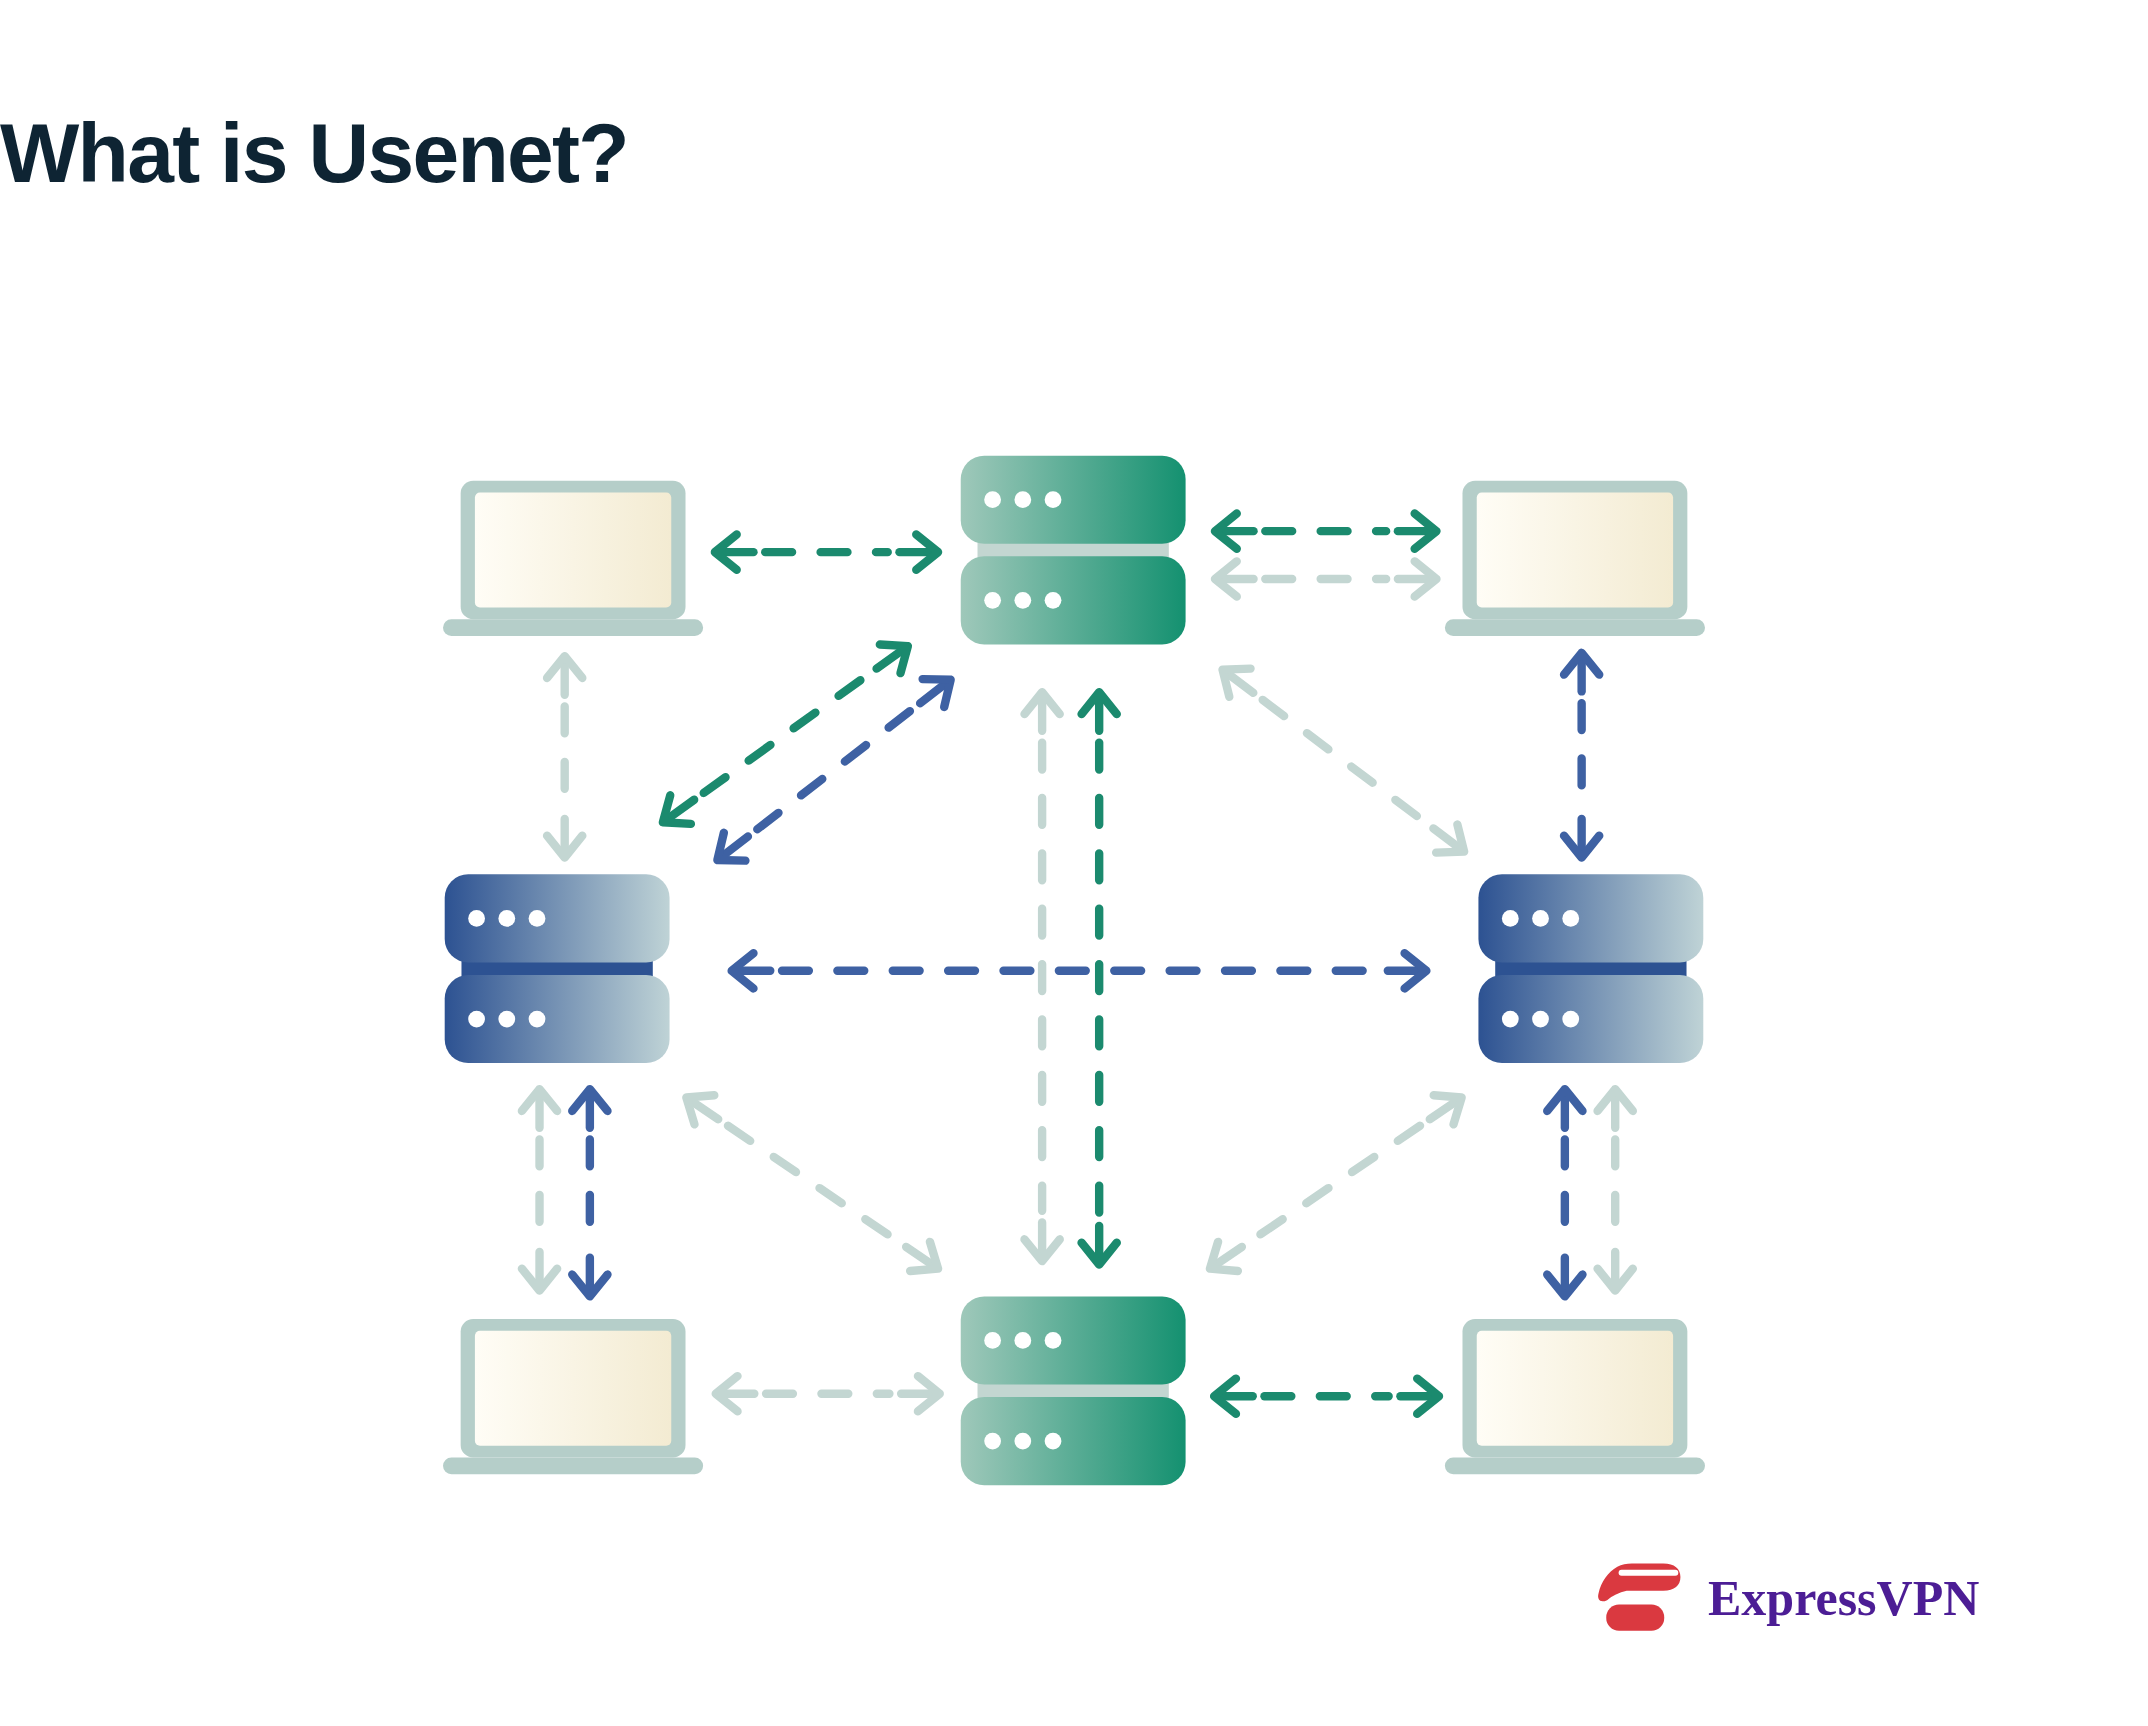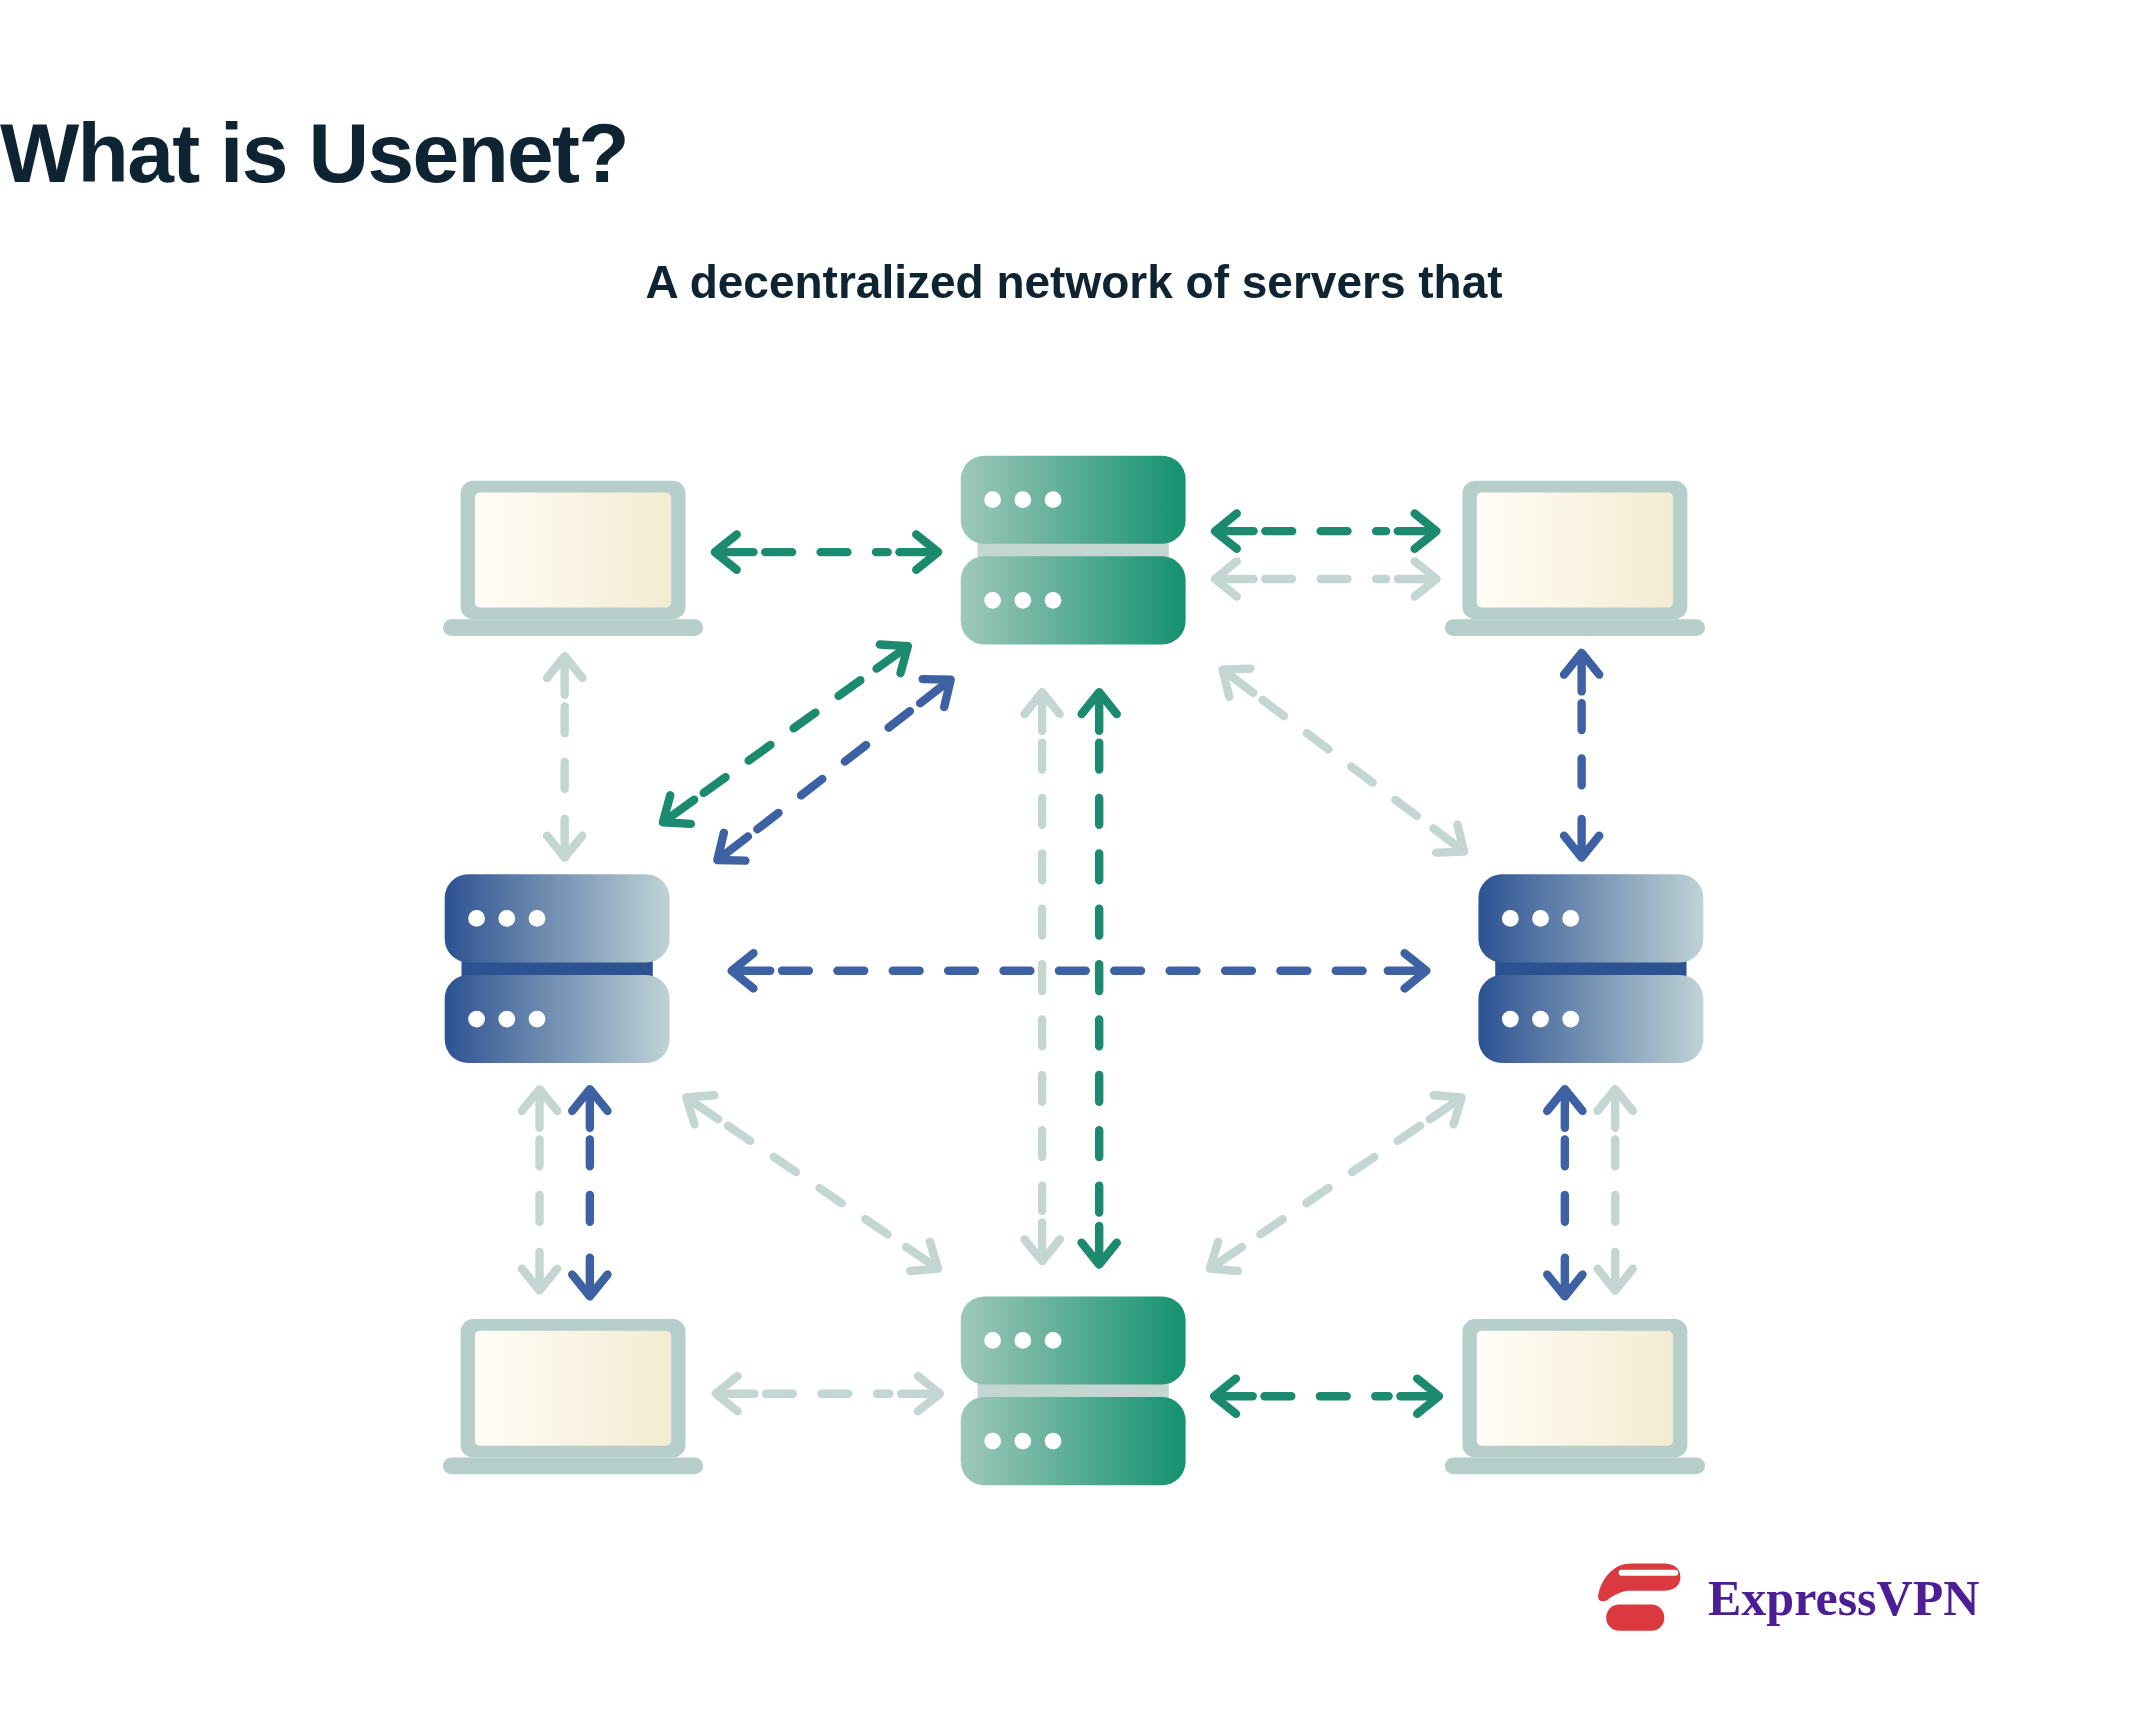--- a/index.html
+++ b/index.html
@@ -244,21 +244,20 @@
         <rect x="1743" y="1572" width="268" height="165" rx="15" fill="#b5cec9"></rect>
         <rect x="1760" y="1586" width="234" height="137" rx="6" fill="url(#gradScreen)"></rect>
         <rect x="1722" y="1737" width="310" height="20" rx="10" fill="#b5cec9"></rect>
       </g>
     </g>
 </svg>
 
 <h1 class="title" style="color: rgb(14, 36, 51);">What is Usenet?</h1>
 
 <div class="subtitle" style="color: rgb(14, 36, 51);">
-  <div>A decentralized network of servers that</div>
 </div>
 
 <div class="brand">
   <svg class="brand-mark" width="87" height="74" viewBox="0 0 102 85">
     <path d="M13 45 C5 49 1 44 3 37 C6 24 14 12 25 6 C30 3 36 2 42 2 L79 2 C92 2 99 8 99 18 C99 28 92 34 79 34 L36 34 C27 36 19 40 13 45 Z" fill="#da3940"></path>
     <path d="M30 13 L93 13" stroke="#ffffff" stroke-width="7" stroke-linecap="round" fill="none"></path>
     <rect x="12" y="50" width="68" height="31" rx="15" fill="#da3940"></rect>
   </svg>
   <span class="brand-name" style="color: #4c1d95;">ExpressVPN</span>
 </div>

